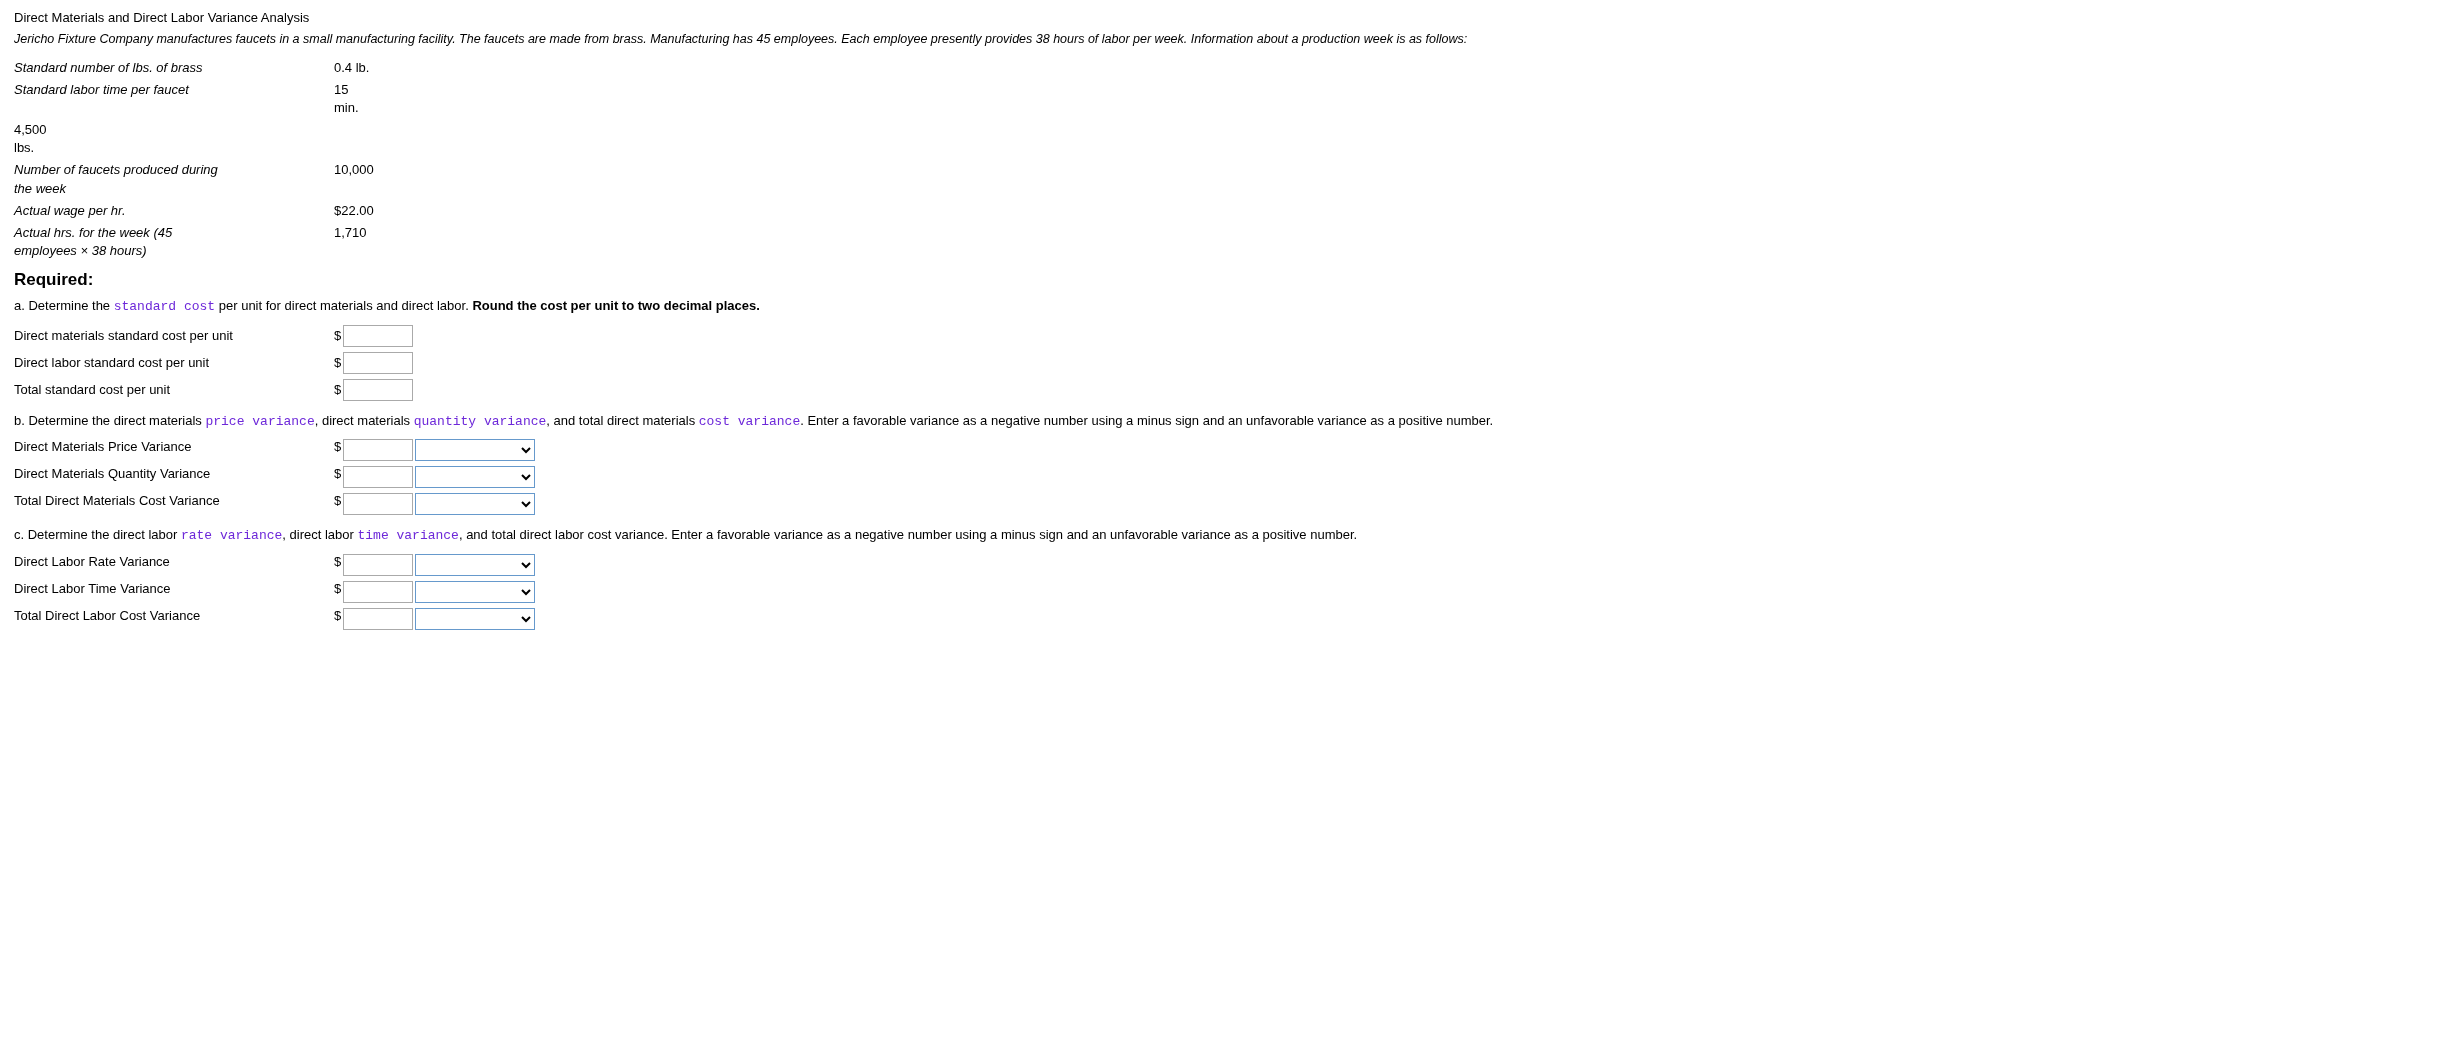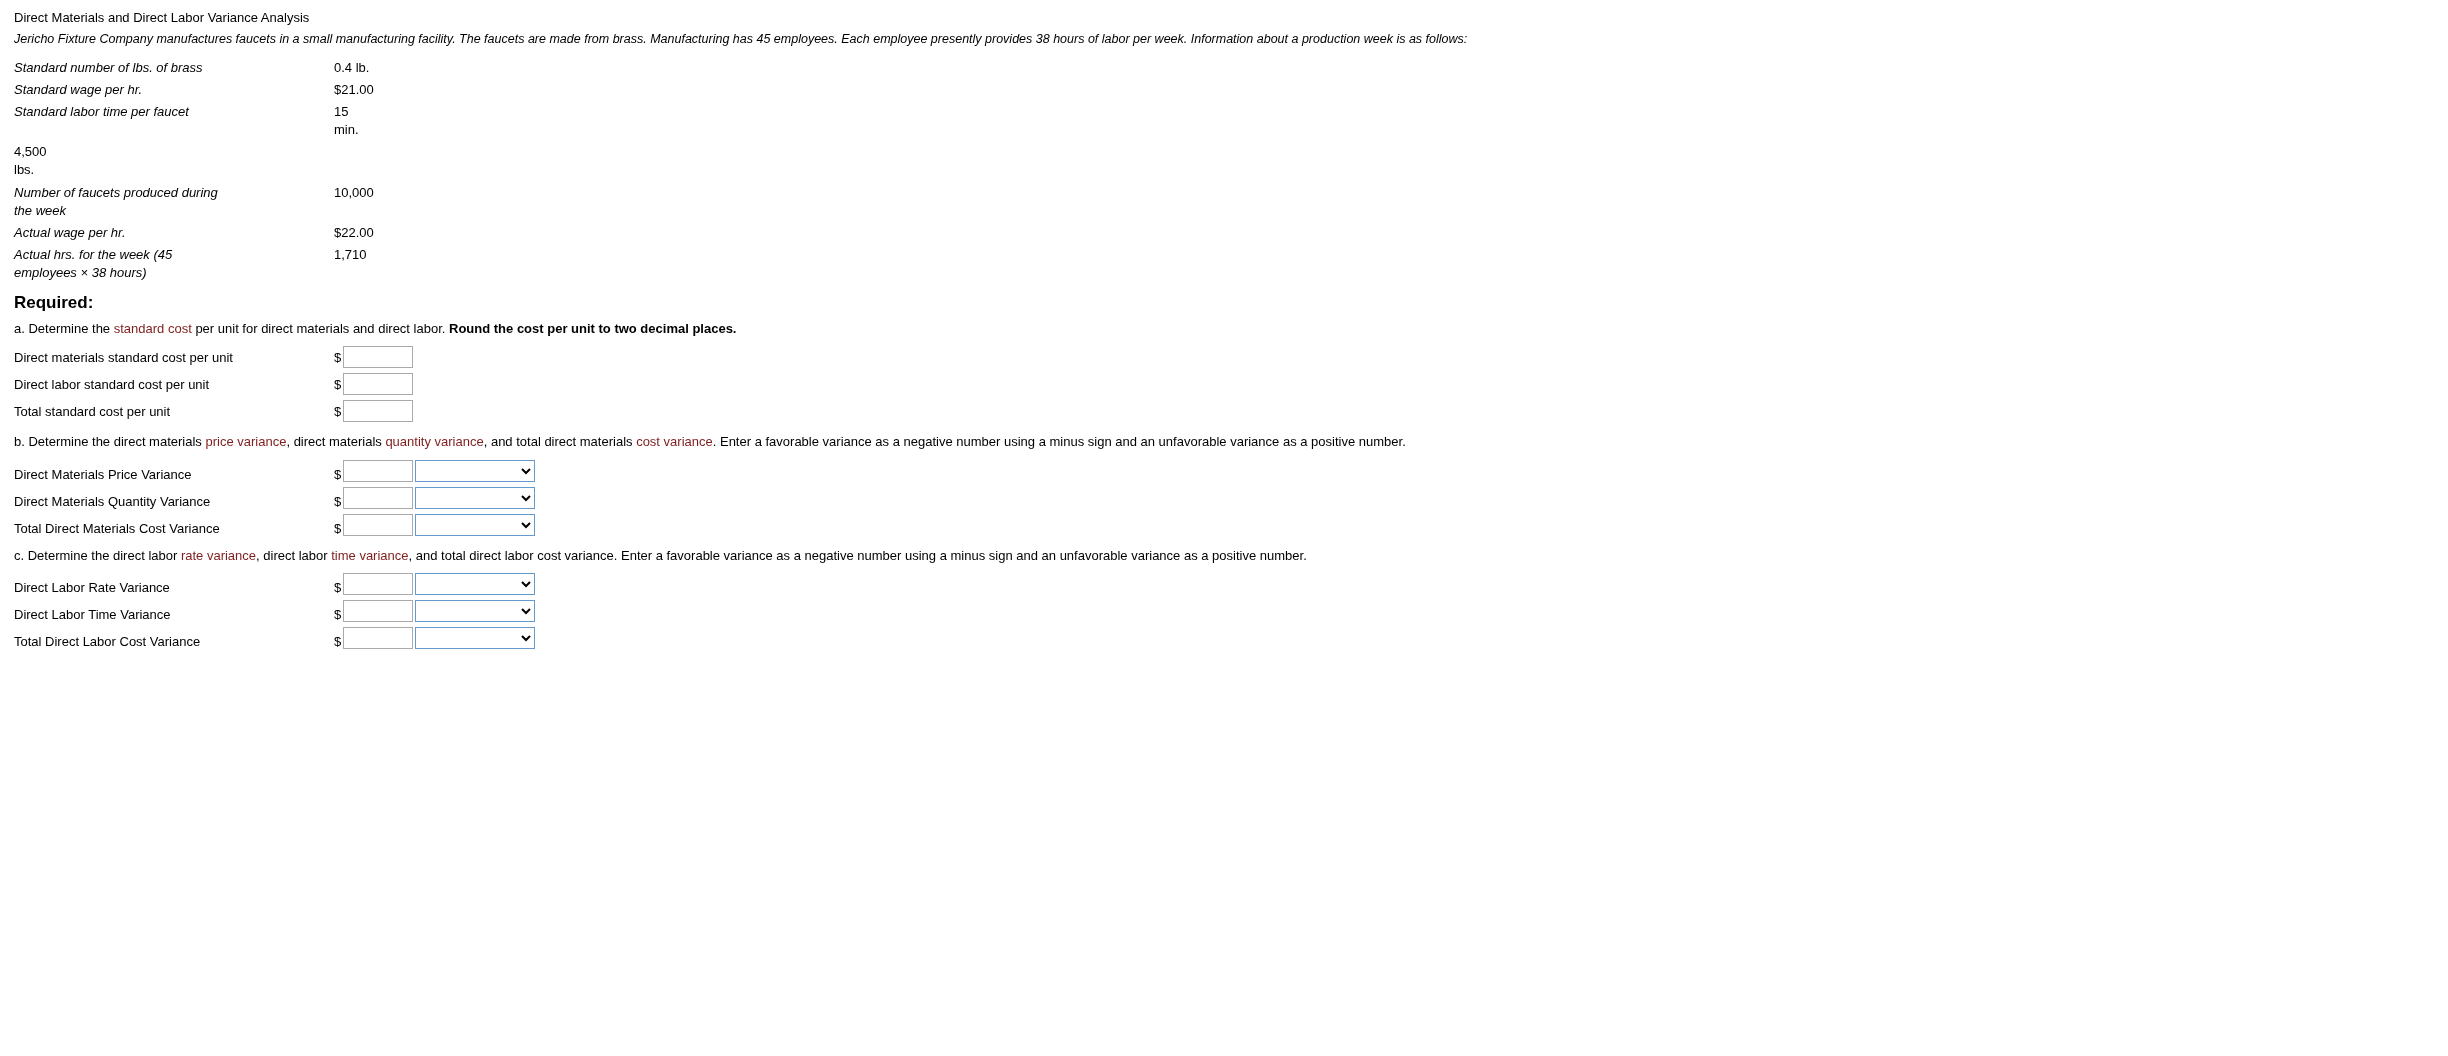--- a/index.html
+++ b/index.html
@@ -44,21 +44,21 @@
     .required-label {
       font-weight: bold;
       margin: 8px 0 6px 0;
       font-size: 17px;
     }
     .section-label {
       font-size: 13px;
       margin-bottom: 8px;
       line-height: 1.5;
     }
-    .green-text { color: #7f1d1d; }
+    .green-text { color: #6d28d9; font-family: Liberation Mono, monospace; }
     .bold { font-weight: bold; }
 
     .input-row {
       display: flex;
       align-items: center;
       margin-bottom: 5px;
     }
     .input-label {
       width: 320px;
       font-size: 13px;
@@ -70,21 +70,21 @@
     input[type="text"] {
       width: 70px;
       height: 22px;
       border: 1px solid #aaa;
       font-size: 13px;
       padding: 1px 3px;
       background: #fff;
     }
     .dropdown-row {
       display: flex;
-      align-items: flex-end;
+      align-items: flex-start;
       margin-bottom: 5px;
     }
     .dropdown-label {
       width: 320px;
       font-size: 13px;
     }
     select {
       width: 120px;
       height: 22px;
       border: 1px solid #6699cc;
@@ -105,24 +105,20 @@
 
 <div class="intro-text">Jericho Fixture Company manufactures faucets in a small manufacturing facility. The faucets are made from brass. Manufacturing has 45 employees. Each employee presently provides 38 hours of labor per week. Information about a production week is as follows:</div>
 
 <div class="data-table">
 
   <div class="data-row">
     <span class="data-label">Standard number of lbs. of brass</span>
     <span class="data-value">0.4 lb.</span>
   </div>
   <div class="data-row">
-    <span class="data-label">Standard wage per hr.</span>
-    <span class="data-value">$21.00</span>
-  </div>
-  <div class="data-row">
     <span class="data-label">Standard labor time per faucet</span>
     <span class="data-value" style="white-space:pre-line;">15
 min.</span>
   </div>
   <div class="data-row">
     <span class="data-value" style="white-space:pre-line;">4,500
 lbs.</span>
   </div>
   <div class="data-row">
     <span class="data-label" style="line-height:1.4;">Number of faucets produced during<br>the week</span>

